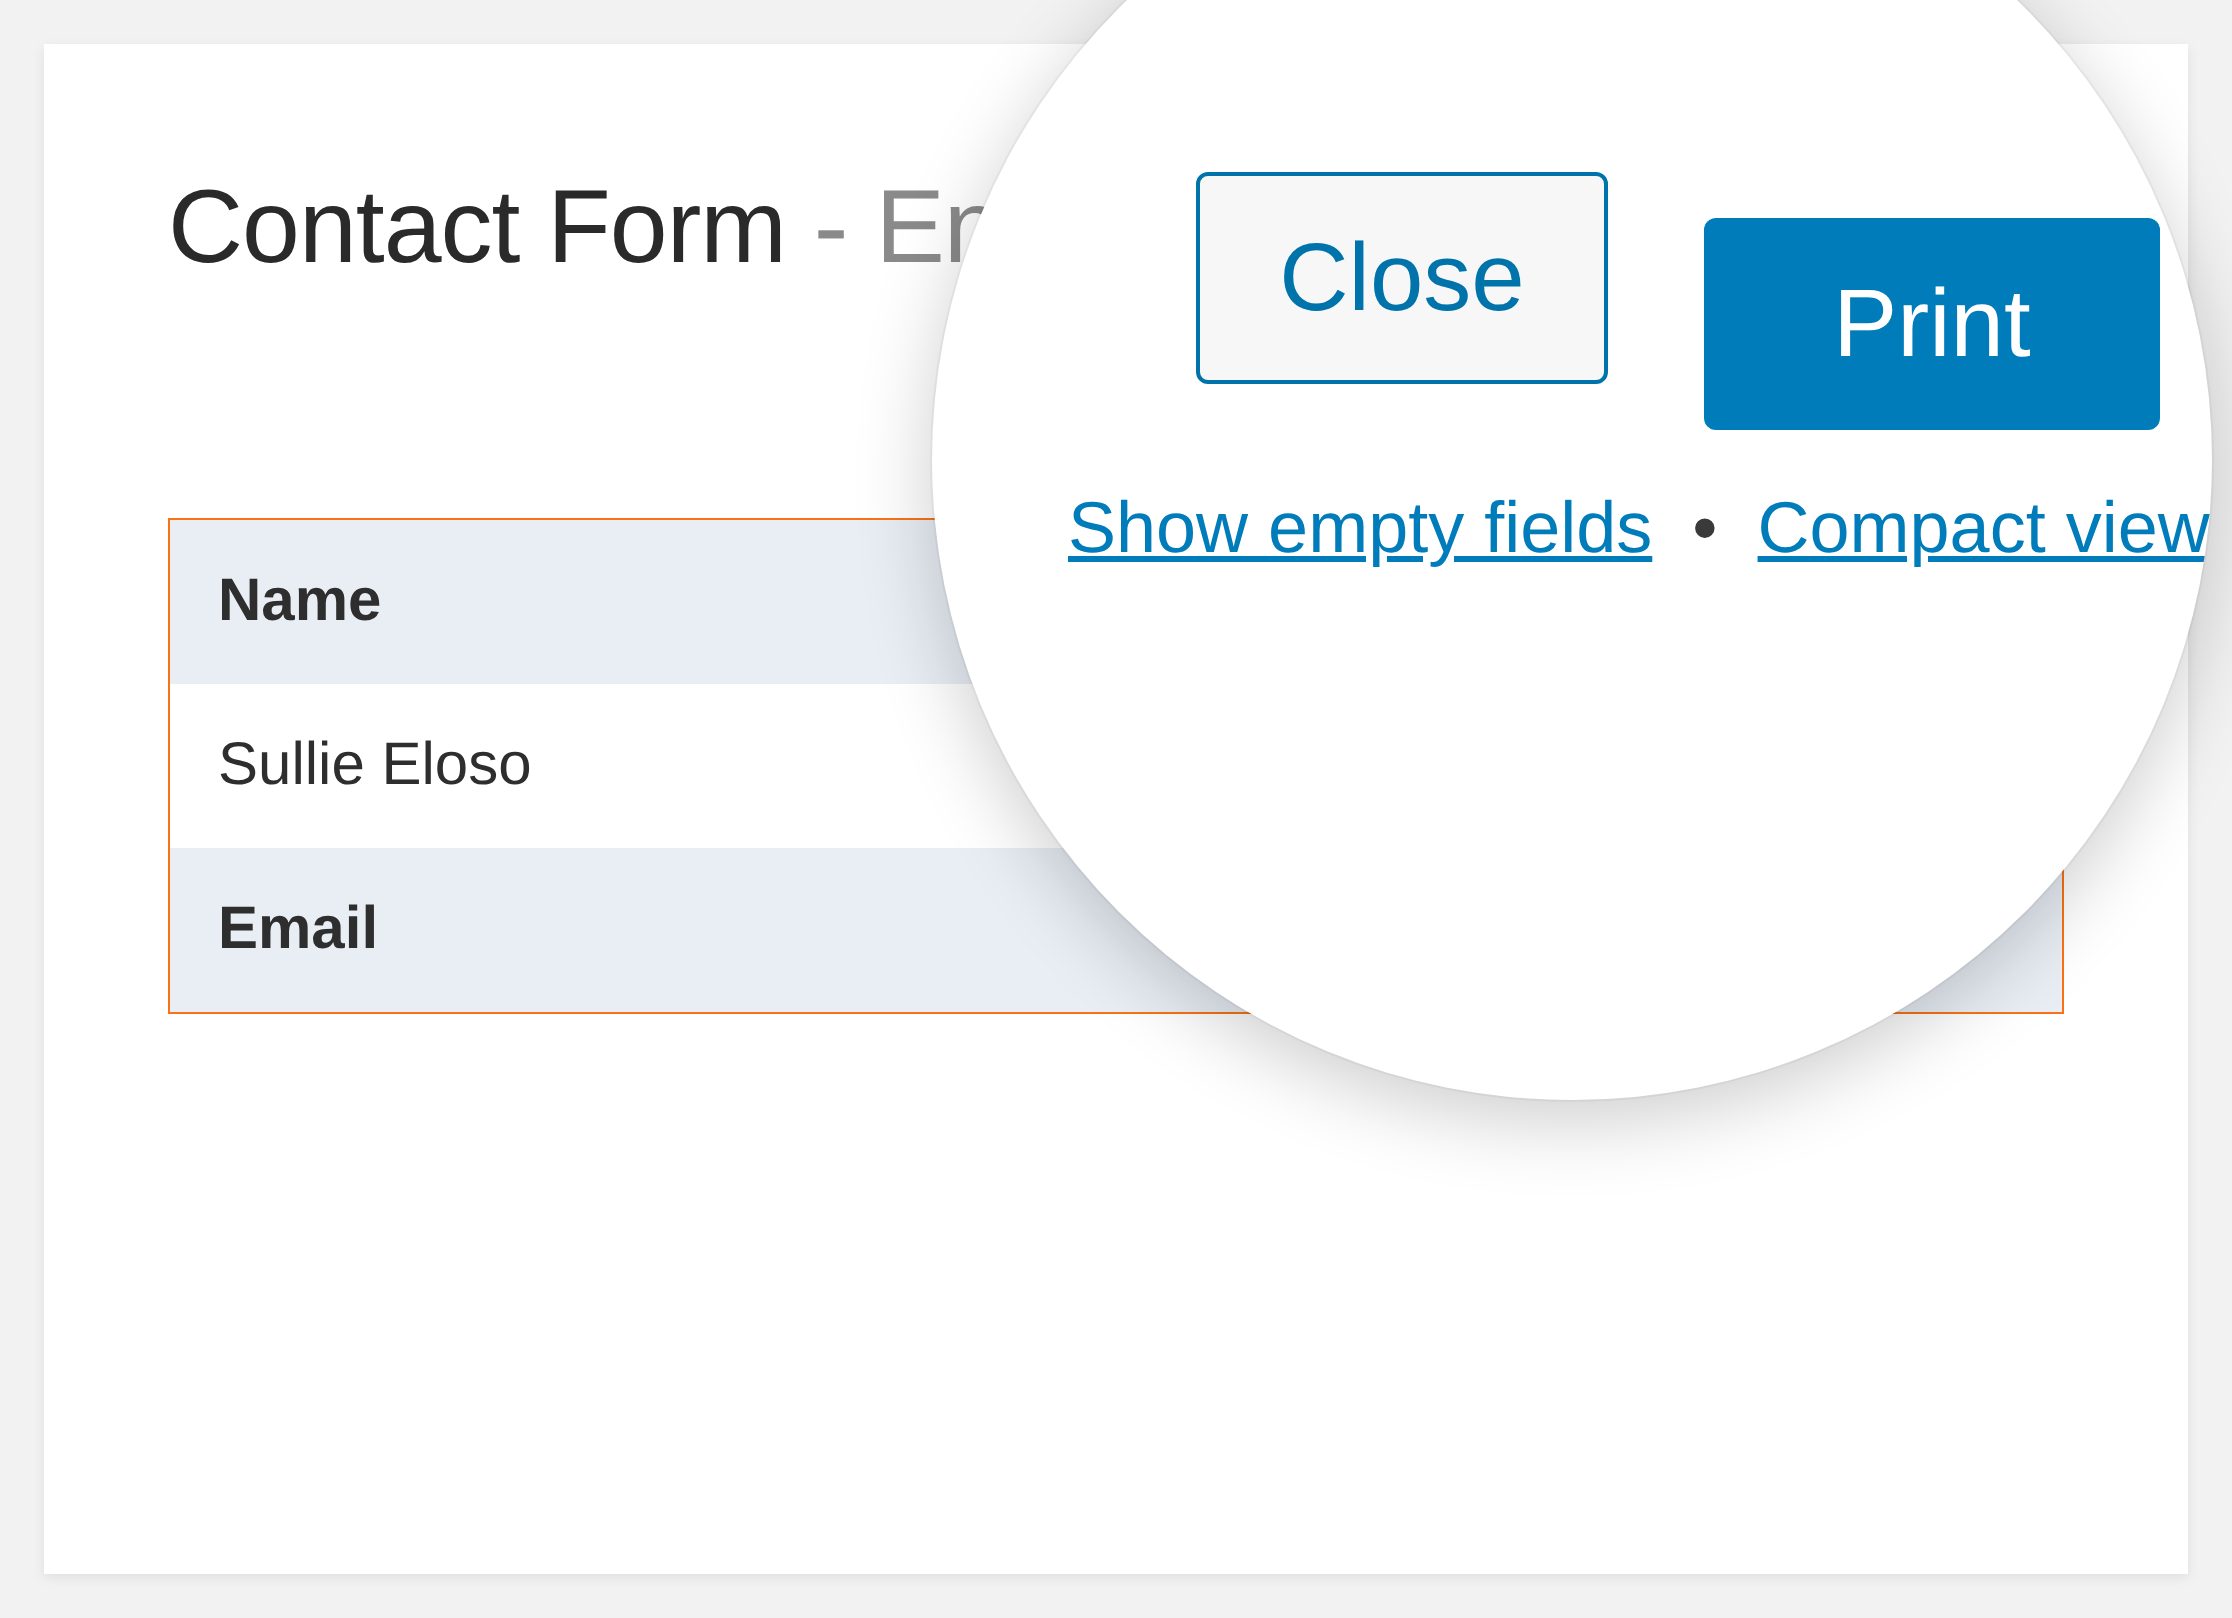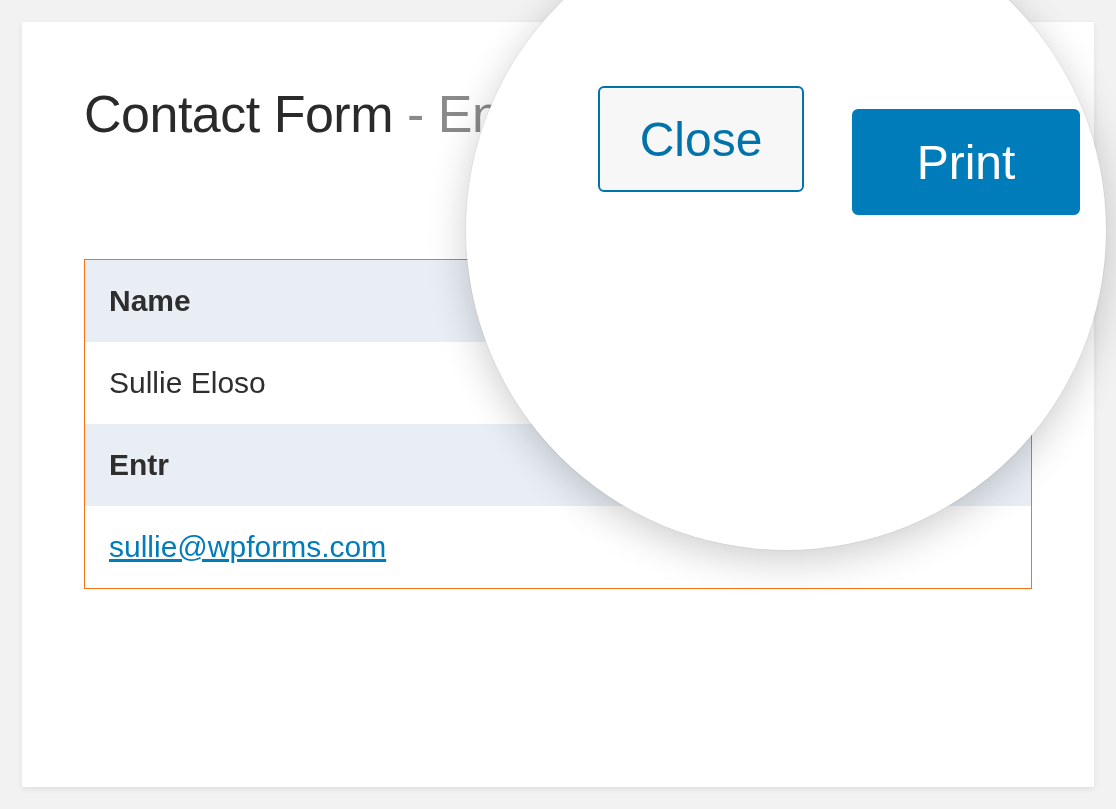--- a/index.html
+++ b/index.html
@@ -130,29 +130,31 @@
 <div class="card">
 
   <h1 class="page-title">
     <span class="bold">Contact Form</span><span> - Entr</span>
   </h1>
 
   <div class="entries">
     <div class="row header-row">Name</div>
     <div class="row value-row">Sullie Eloso</div>
 
-    <div class="row header-row">Entr</div>
-    <div class="row value-row">
-      <a href="#">sullie@wpforms.com</a>
-    </div>
+    <div class="row header-row">Email</div>
 
   </div>
 
 </div>
 
 <div class="lens">
   <div class="lens-inner">
     <div class="btn-row">
       <div class="btn btn-close">Close</div>
       <div class="btn btn-print">Print</div>
     </div>
+    <div class="link-row">
+      <a>Show empty fields</a>
+      <span class="dot">•</span>
+      <a>Compact view</a>
+    </div>
   </div>
 </div>
 
 </body></html>

